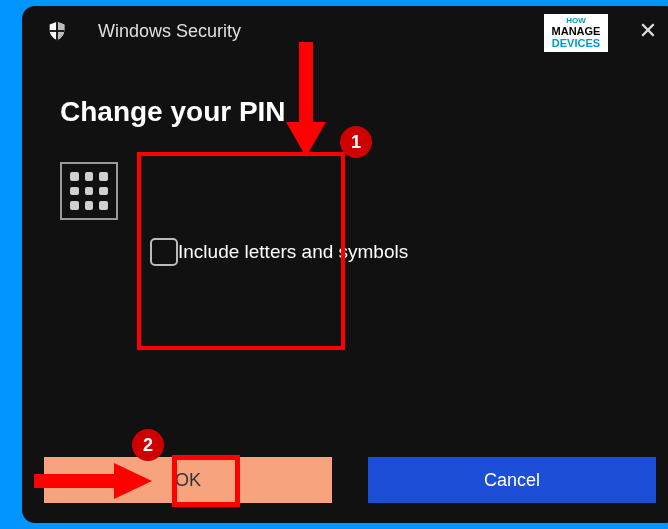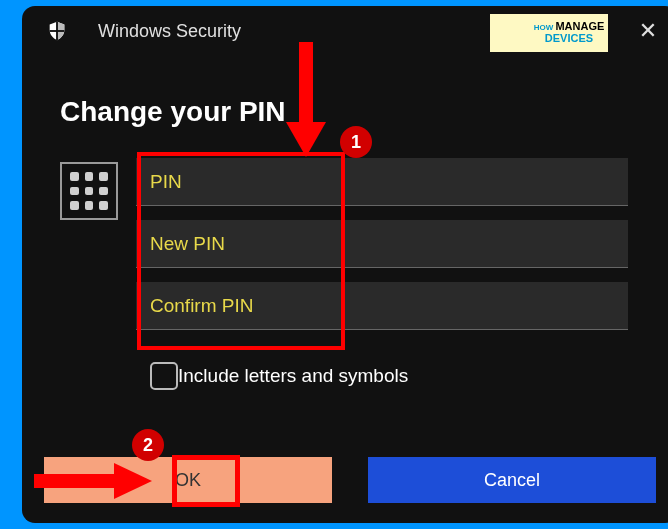--- a/index.html
+++ b/index.html
@@ -50,32 +50,31 @@
     align-items: center;
     justify-content: center;
     font-size: 22px;
     color: #e0e0e0;
     cursor: pointer;
   }
   .logo {
     position: absolute;
     right: 70px;
     top: 8px;
-    width: 78px;
+    width: 64px;
     height: 38px;
-    background: #fef9c3;
+    background: #ffffff;
     font-size: 8px;
     font-weight: bold;
     display: flex;
     align-items: center;
     justify-content: center;
     text-align: center;
     line-height: 10px;
     color: #000;
-    padding-left: 40px;
   }
   .logo .t1 { color: #0099cc; font-size: 8px; }
   .logo .t2 { color: #000; font-size: 11px; }
   .logo .t3 { color: #0099cc; font-size: 11px; }
   .heading {
     font-size: 28px;
     font-weight: 600;
     color: #ffffff;
     margin: 40px 0 30px 38px;
   }
@@ -245,25 +244,20 @@
       <div class="dot"></div>
         <div class="dot"></div>
         <div class="dot"></div>
       <div class="dot"></div>
         <div class="dot"></div>
         <div class="dot"></div>
       <div class="dot"></div>
         <div class="dot"></div>
         <div class="dot"></div>
     </div>
-    <div class="inputs">
-      <input type="password" class="pin-input" placeholder="PIN" style="">
-      <input type="password" class="pin-input" placeholder="New PIN" style="">
-      <input type="password" class="pin-input" placeholder="Confirm PIN" style="">
-    </div>
   </div>
 
   <div class="checkbox-row">
     <div class="checkbox"></div>
     <div class="checkbox-label">Include letters and symbols</div>
   </div>
 
   <div class="button-row">
     <div class="btn btn-ok">OK</div>
     <div class="btn btn-cancel">Cancel</div>

